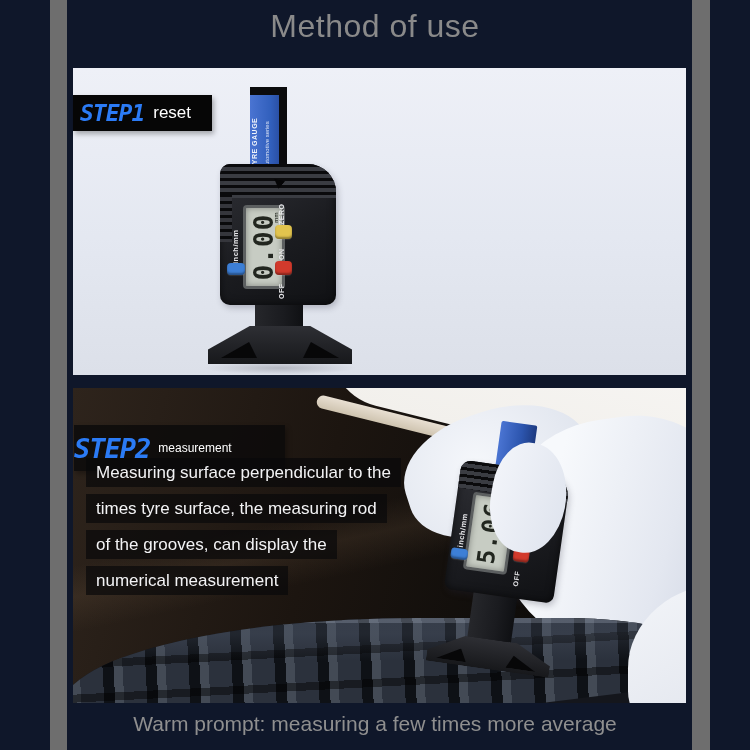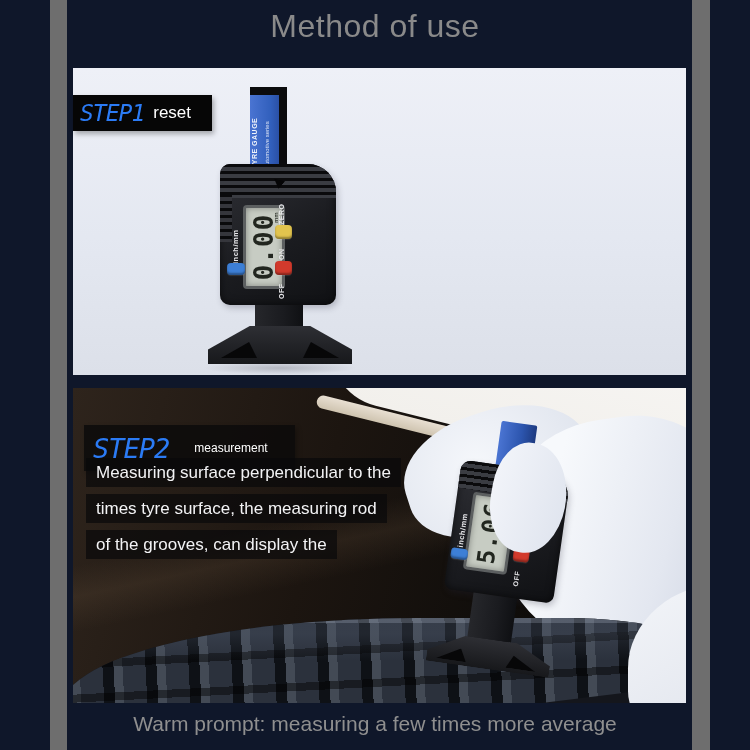--- a/index.html
+++ b/index.html
@@ -21,24 +21,24 @@
   
   .panel1 {
     position:absolute; left:73px; top:68px; width:613px; height:307px;
     background:linear-gradient(180deg, var(--panel-top,#eef0f7) 0%, #e4e8f1 55%, var(--panel-bottom,#dce0e9) 100%);
   }
   .badge {
     position:absolute; display:flex; align-items:center;
     background:#060606; box-shadow:2px 3px 5px rgba(0,0,0,0.3);
   }
   .badge1 { left:0; top:27px; width:139px; height:36px; padding-left:7px; gap:9px; }
-  .badge2 { left:11px; top:37px; width:211px; height:46px; padding-left:9px; gap:25px;
+  .badge2 { left:1px; top:37px; width:211px; height:46px; gap:8px;
             background:rgba(12,10,10,0.85); z-index:30; }
   .step-word {
-    font-family:"DejaVu Sans Mono", monospace; font-weight:normal; font-style:italic;
+    font-family:"DejaVu Sans Mono", monospace; font-weight:bold; font-style:italic;
     color:var(--accent,#2b7bf5); letter-spacing:-1px;
   }
   .badge1 .step-word { font-size:23px; }
   .badge2 .step-word { font-size:27px; }
   .badge-label { color:#fff; }
   .badge1 .badge-label { font-size:17px; }
   .badge2 .badge-label { font-size:12px; }
 
   .step1-text { position:absolute; left:258px; top:112px; color:#9a9aa2; font-size:17px; }
   .step1-text .p-line1 { line-height:36px; }
@@ -247,17 +247,18 @@
     <div class="glove4"></div>
 
     <div class="badge badge2">
       <span class="step-word">STEP2</span>
       <span class="badge-label">measurement</span>
     </div>
     <div class="step2-text">
       <div class="p-line2">Measuring surface perpendicular to the</div>
       <div class="p-line2">times tyre surface, the measuring rod</div>
       <div class="p-line2">of the grooves, can display the</div>
+      <div class="p-line2">numerical measurement</div>
     </div>
   </div>
 
   <div class="footer-note">Warm prompt: measuring a few times more average</div>
 </div>
 
 </body></html>

